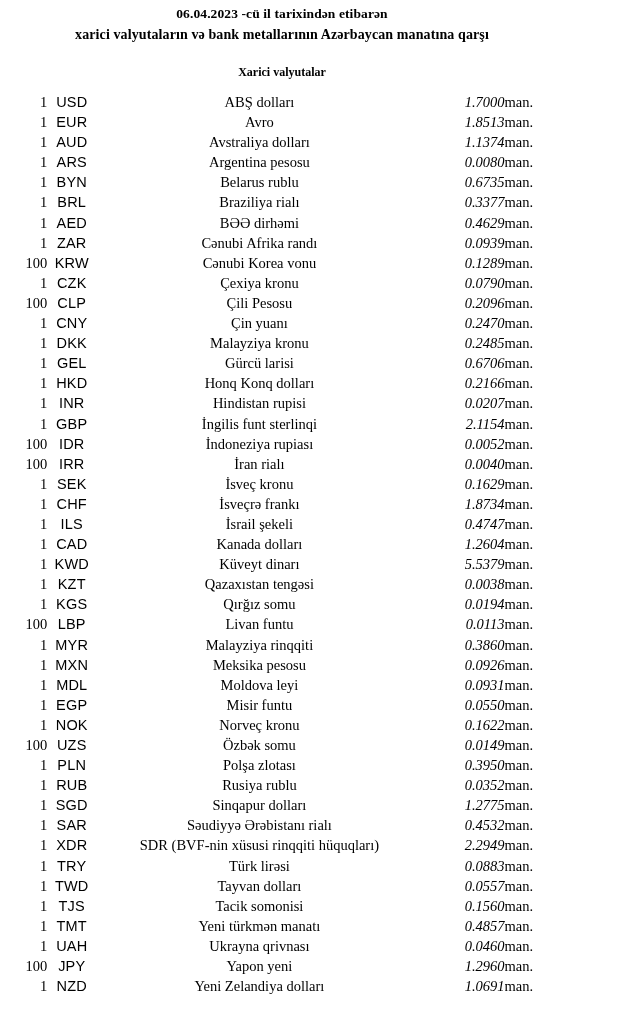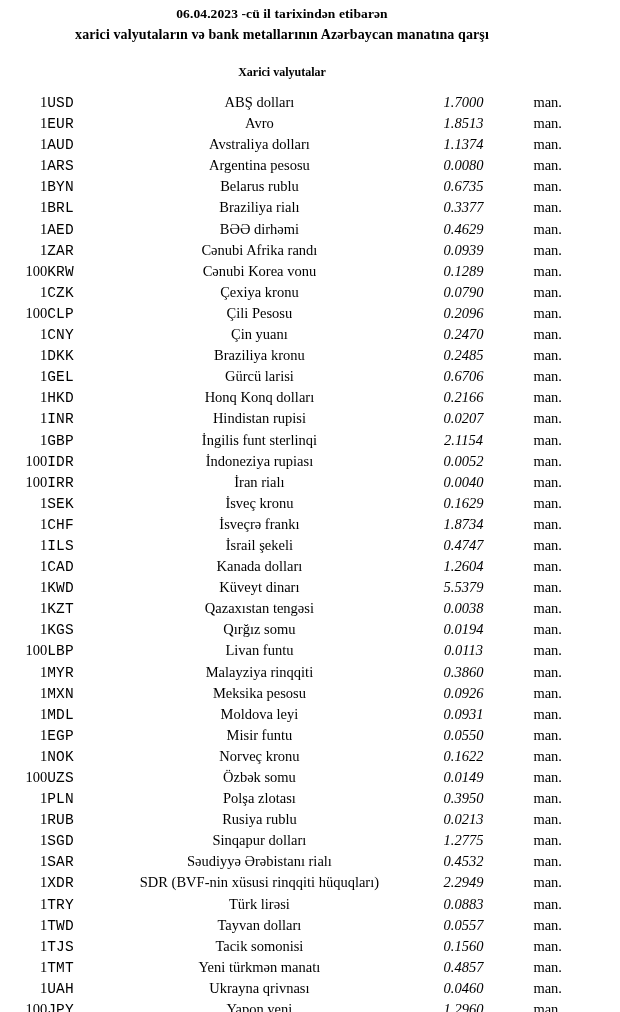--- a/index.html
+++ b/index.html
@@ -62,40 +62,40 @@
     overflow: hidden;
   }
   td.c-qty {
     width: 44px;
     text-align: right;
     padding-right: 6px;
     font-family: "Liberation Serif", serif;
   }
   td.c-code {
     width: 48px;
-    text-align: left;
+    text-align: center;
     padding-right: 8px;
-    font-family: Liberation Mono, monospace;
+    font-family: Liberation Sans, sans-serif;
     letter-spacing: 0.2px;
   }
   td.c-name {
     width: 318px;
     text-align: center;
     padding-left: 3px;
   }
   td.c-val {
     width: 80px;
-    text-align: center;
+    text-align: right;
     font-style: italic;
     font-family: "Liberation Serif", serif;
     margin-top: 12px;
   }
   td.c-unit {
     width: 56px;
-    text-align: right;
+    text-align: left;
     padding-left: 9px;
     margin-top: 6px;
   }
 </style>
 </head>
 <body>
 
 <div class="page">
 
   <div class="header">
@@ -187,21 +187,21 @@
         <tr>
           <td class="c-qty">1</td>
           <td class="c-code">CNY</td>
           <td class="c-name">Çin yuanı</td>
           <td class="c-val">0.2470</td>
           <td class="c-unit">man.</td>
         </tr>
         <tr>
           <td class="c-qty">1</td>
           <td class="c-code">DKK</td>
-          <td class="c-name">Braziliya kronu</td>
+          <td class="c-name">Malayziya kronu</td>
           <td class="c-val">0.2485</td>
           <td class="c-unit">man.</td>
         </tr>
         <tr>
           <td class="c-qty">1</td>
           <td class="c-code">GEL</td>
           <td class="c-name">Gürcü larisi</td>
           <td class="c-val">0.6706</td>
           <td class="c-unit">man.</td>
         </tr>
@@ -342,21 +342,21 @@
           <td class="c-qty">1</td>
           <td class="c-code">PLN</td>
           <td class="c-name">Polşa zlotası</td>
           <td class="c-val">0.3950</td>
           <td class="c-unit">man.</td>
         </tr>
         <tr>
           <td class="c-qty">1</td>
           <td class="c-code">RUB</td>
           <td class="c-name">Rusiya rublu</td>
-          <td class="c-val">0.0213</td>
+          <td class="c-val">0.0352</td>
           <td class="c-unit">man.</td>
         </tr>
         <tr>
           <td class="c-qty">1</td>
           <td class="c-code">SGD</td>
           <td class="c-name">Sinqapur dolları</td>
           <td class="c-val">1.2775</td>
           <td class="c-unit">man.</td>
         </tr>
         <tr>

